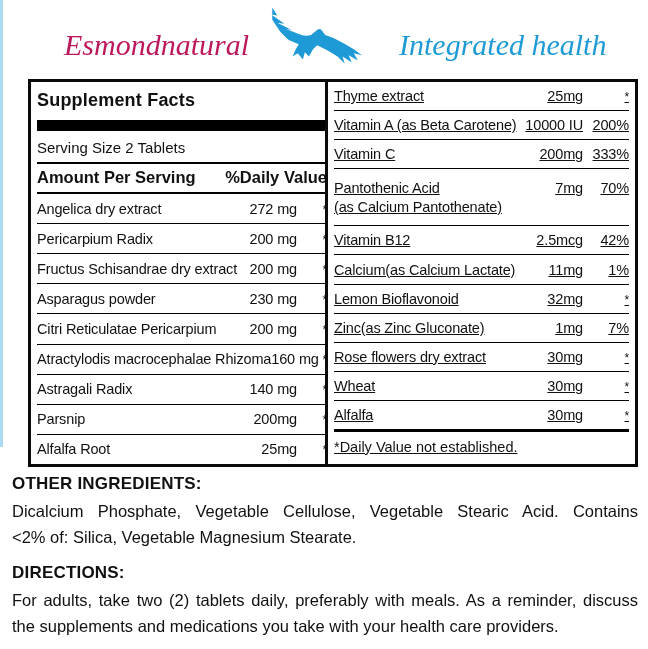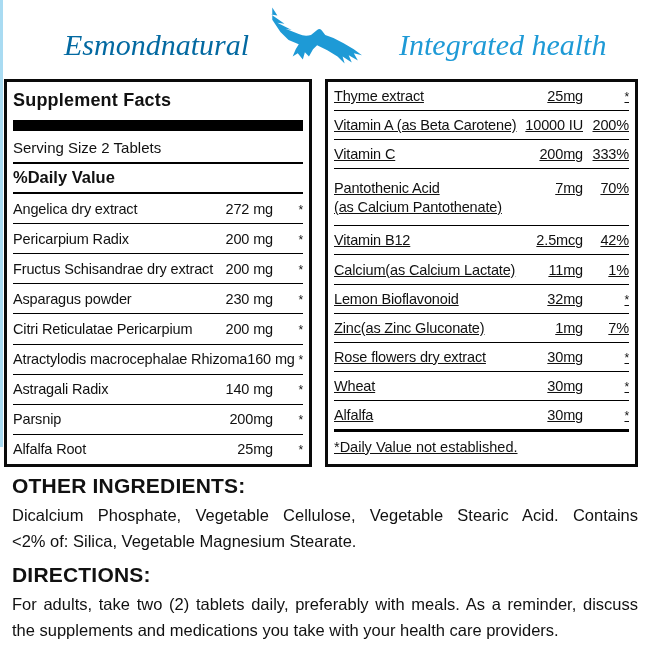--- a/index.html
+++ b/index.html
@@ -29,21 +29,21 @@
   #logo { position: absolute; left: 258px; top: 7px; width: 106px; height: 58px; }
   
   .panel {
     position: absolute; top: 79px;
     height: 388px;
     border: 3px solid #0a0a0a;
     background: #fff;
     padding: 0 6px;
     display: flex; flex-direction: column;
   }
-  #panel-left  { left: 4px;  width: 308px; }
+  #panel-left  { left: 28px;  width: 308px; }
   #panel-right { left: 325px; width: 313px; text-decoration: underline; }
   .sf-title { font-weight: bold; font-size: 18px; padding-top: 8px; letter-spacing: .2px; }
   .black-bar { height: 11px; background: #000; margin-top: 9px; }
   .serving-row { font-size: 15px; padding: 8px 0 6px; border-bottom: 2px solid #000; }
   .hdr-row {
     display: flex; justify-content: space-between; align-items: center;
     font-weight: bold; font-size: 16.5px;
     padding: 4px 0 5px;
     border-bottom: 2.5px solid #000;
   }
@@ -56,49 +56,50 @@
   .amt { margin-left: auto; white-space: nowrap; }
   .dv { width: 30px; text-align: right; white-space: nowrap; }
   #panel-right .dv { width: 46px; }
   .dv.star { font-size: 12px; align-self: flex-start; padding-top: 2px; }
   .l2 { font-size: 14.5px; padding-top: 3px; letter-spacing: -0.15px; }
   .footnote { border-top: 3px solid #000; padding: 7px 0 9px; font-size: 14.5px; }
   
   .section { position: absolute; left: 12px; width: 626px; }
   #other-ingredients { top: 474px; }
   #directions { top: 563px; }
-  .section-heading { font-weight: bold; font-size: 21px; letter-spacing: .2px; margin-bottom: 4px; }
+  .section-heading { font-weight: bold; font-size: 17px; letter-spacing: .2px; margin-bottom: 4px; }
   .jline { font-size: 16.5px; line-height: 26px; text-align: justify; text-align-last: justify; }
   .jline.last { text-align-last: left; }
 </style>
 </head>
 <body>
 
 <div class="edge-stripe"></div>
 
-<div id="brand-left" class="brand-text" style="color: #0369a1;">Esmondnatural</div>
+<div id="brand-left" class="brand-text" style="color: #be185d;">Esmondnatural</div>
 
 <svg id="logo" viewBox="0 0 104 56" aria-hidden="true">
   <path fill="#1e9ad6" d="
     M14,0 L19,8 L13,7 L26,16 L19,15 L33,22 L27,21 L40,26
     Q46,29 52,27 L58,22 Q61,20 63,23 L66,27
     L74,30 L84,35 L94,41 L102,47
     L94,45 L98,52 L89,47 L92,54 L83,48 L85,55 L78,48
     L68,42 L58,37
     L54,41 L50,48 L46,44 L44,51 L39,45 L34,48 L37,41 L40,36
     L30,32 L22,24 L14,12 Z"></path>
 </svg>
 
 <div id="brand-right" class="brand-text" style="color: rgb(30, 154, 214); margin-left: 31px;">Integrated health</div>
 
 <div id="panel-left" class="panel">
   <div class="sf-title">Supplement Facts</div>
   <div class="black-bar"></div>
   <div class="serving-row">Serving Size 2 Tablets</div>
   <div class="hdr-row">
+    <span>Amount Per Serving</span>
     <span>%Daily Value</span>
   </div>
   <div class="rows">
       <div class="prow">
         <div class="l1">
           <span class="nm">Angelica dry extract</span>
           <span class="amt">272 mg</span>
           <span class="dv star">*</span>
         </div>
       </div>

